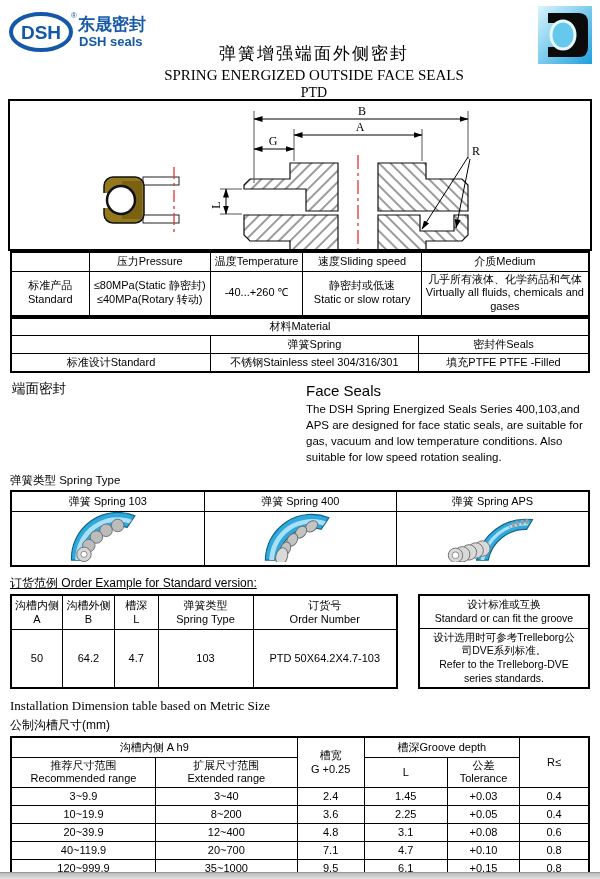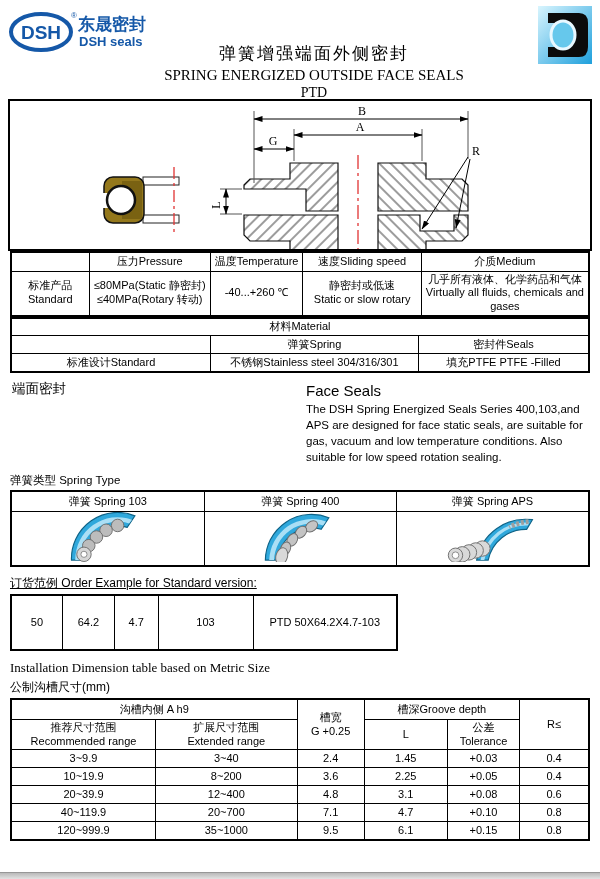--- a/index.html
+++ b/index.html
@@ -299,30 +299,70 @@
   <div class="order-wrap">
     <table class="ordert">
       <colgroup>
           <col style="width:13.3%">
           <col style="width:13.5%">
           <col style="width:11.3%">
           <col style="width:24.6%">
           <col style="width:37.3%">
         </colgroup>
       <tbody>
+          <tr class="oh">
+        <td>
+              <div>沟槽内侧</div>
+              <div>A</div>
+            </td>
+        <td>
+              <div>沟槽外侧</div>
+              <div>B</div>
+            </td>
+        <td>
+              <div>槽深</div>
+              <div>L</div>
+            </td>
+        <td>
+              <div>弹簧类型</div>
+              <div>Spring Type</div>
+            </td>
+        <td>
+              <div>订货号</div>
+              <div>Order Number</div>
+            </td>
+      </tr>
       <tr class="od">
         <td>50</td>
         <td>64.2</td>
         <td>4.7</td>
         <td>103</td>
         <td>PTD 50X64.2X4.7-103</td>
       </tr>
     </tbody>
       </table>
 
+    <table class="sidebox">
+      <tbody>
+          <tr class="sb1">
+        <td>
+          <div>设计标准或互换</div>
+          <div>Standard or can fit the groove</div>
+        </td>
+      </tr>
+      <tr class="sb2">
+        <td>
+          <div>设计选用时可参考Trelleborg公</div>
+          <div>司DVE系列标准。</div>
+          <div>Refer to the Trelleborg-DVE</div>
+          <div>series standards.</div>
+        </td>
+      </tr>
+    </tbody>
+      </table>
   </div>
 
   <div class="install-title">Installation Dimension table based on Metric Size</div>
   <div class="install-sub">公制沟槽尺寸(mm)</div>
 
   <table class="t metric">
     <colgroup>
         <col style="width:25%">
         <col style="width:24.5%">
         <col style="width:11.6%">

